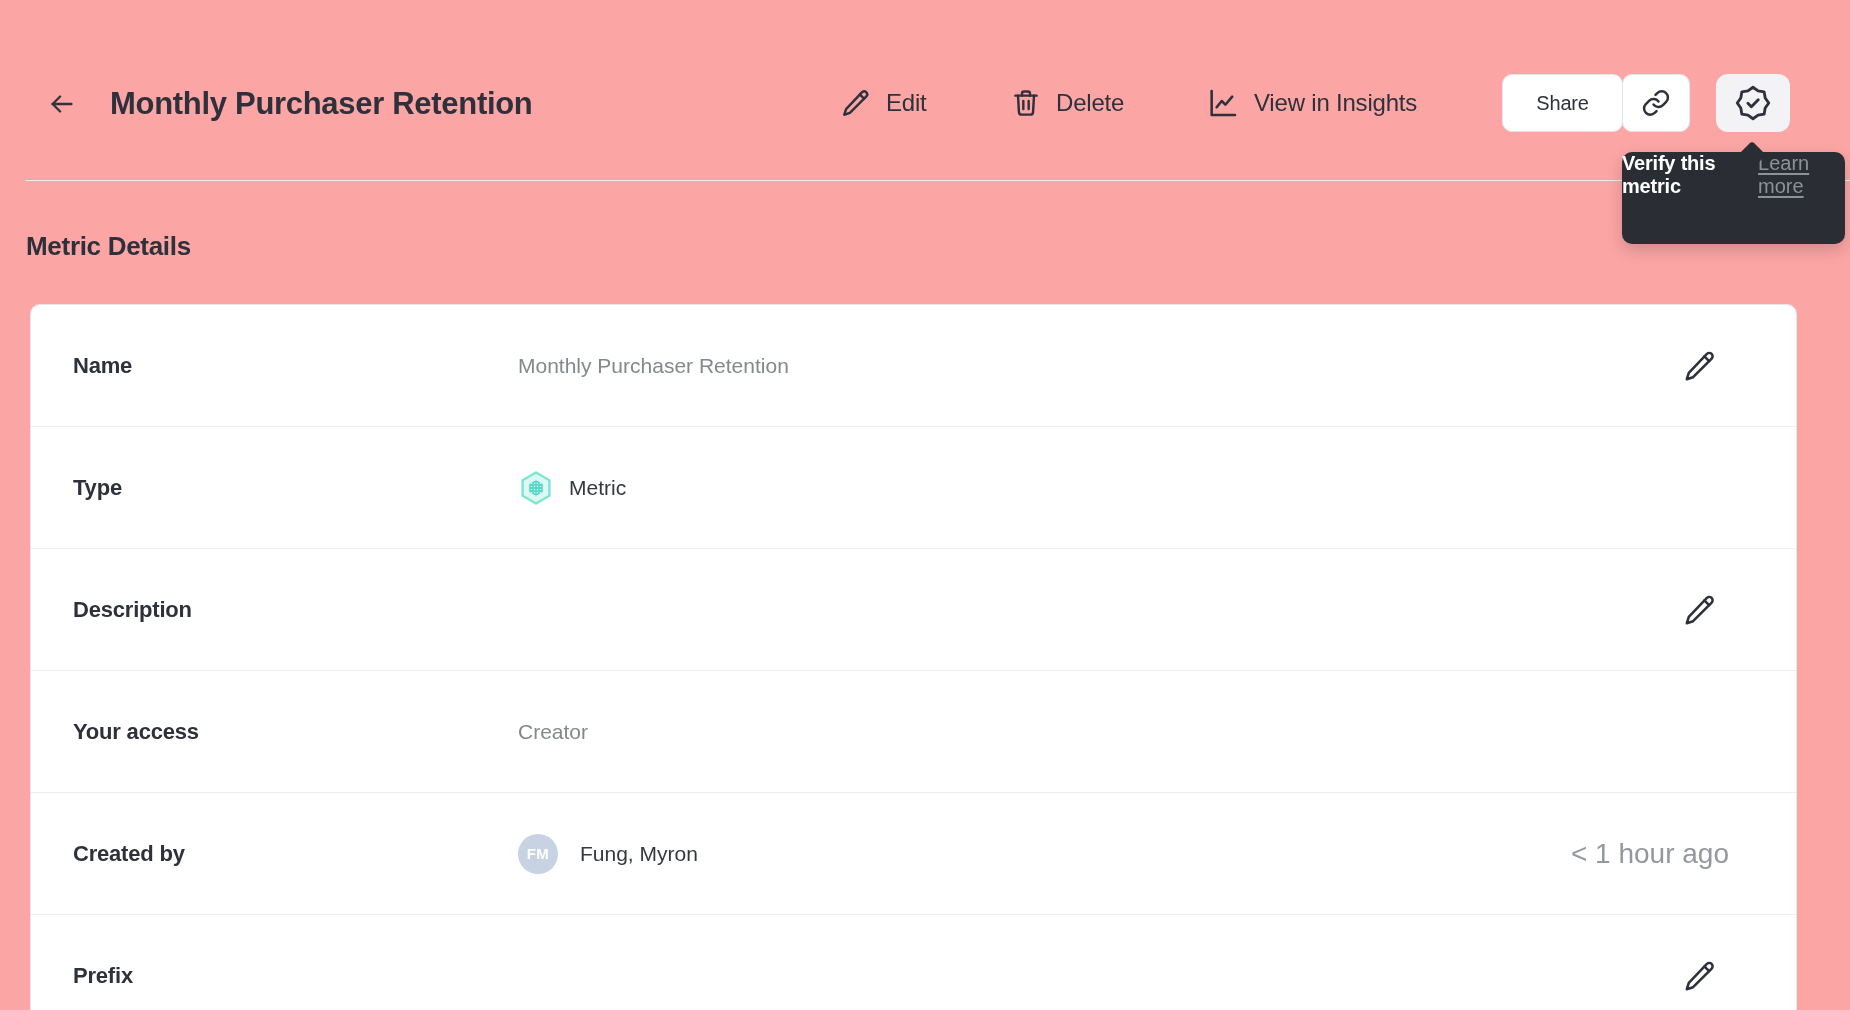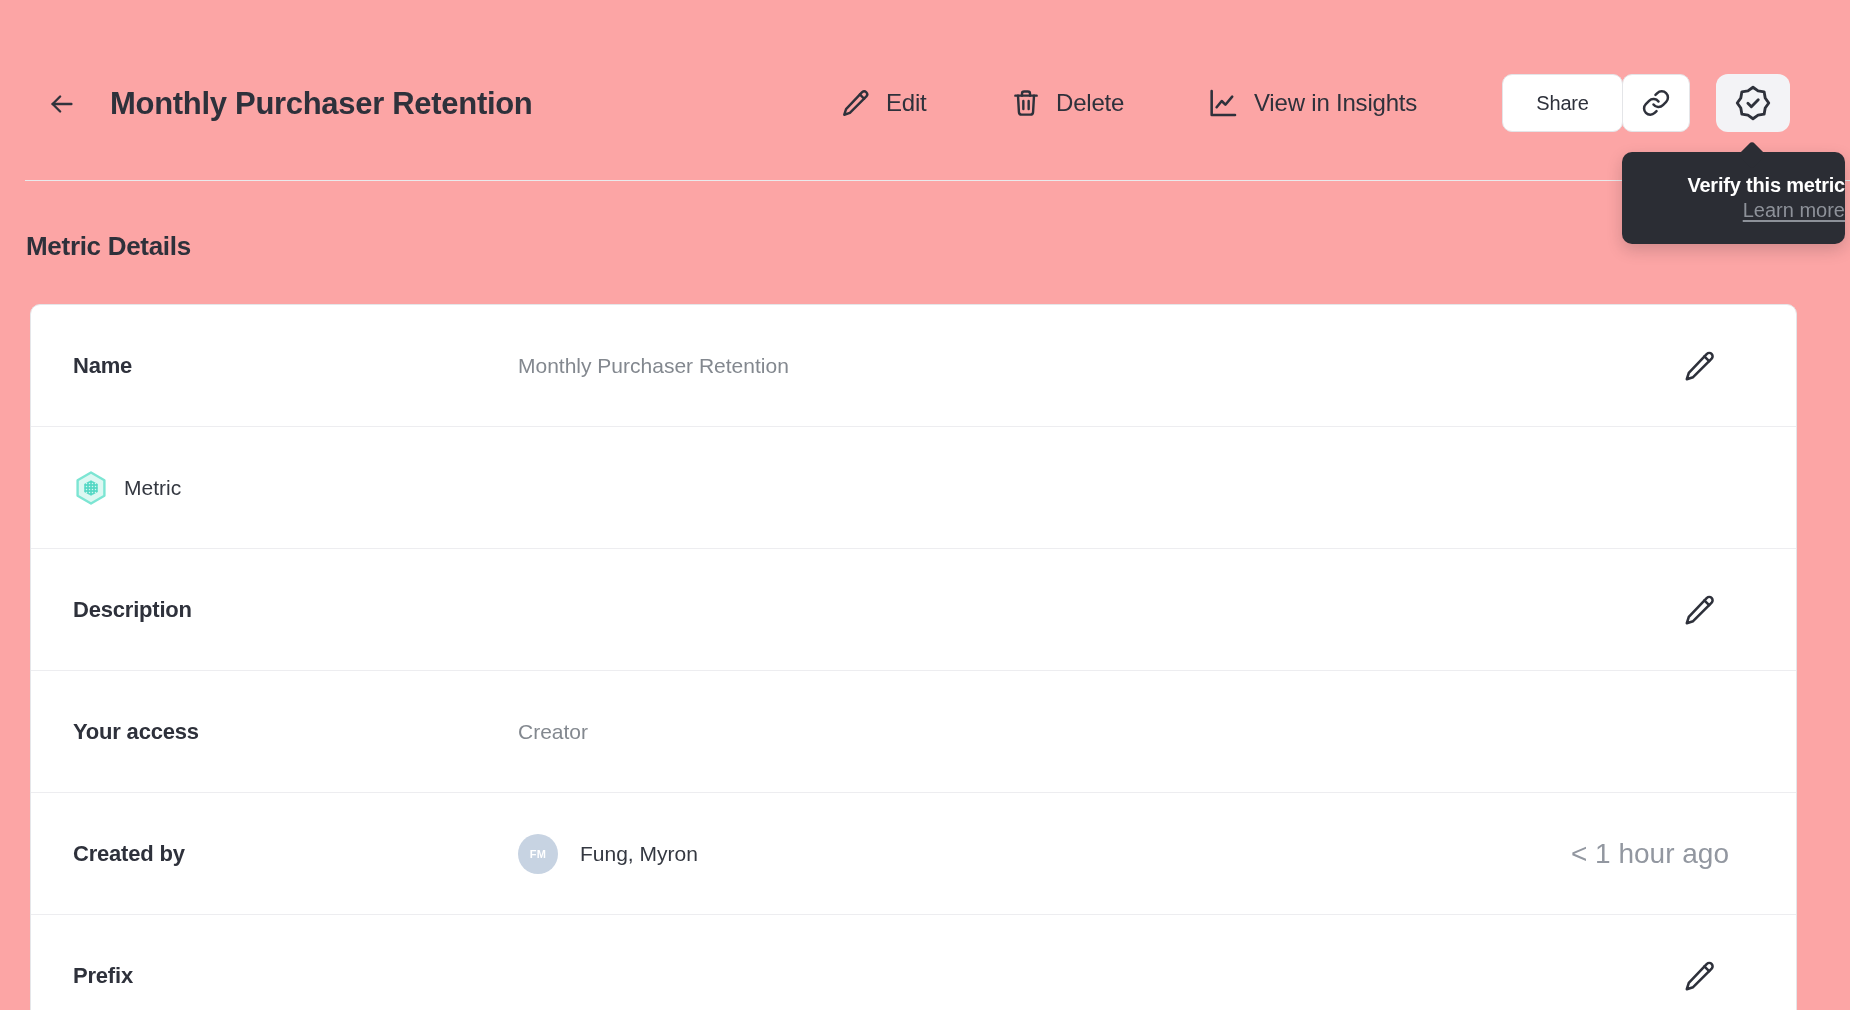--- a/index.html
+++ b/index.html
@@ -60,21 +60,21 @@
   .header-divider {
     position: absolute; left: 25px; right: 0; top: 180px;
     height: 1px; background: #e9eaec;
   }
 
   
   .tooltip {
     position: absolute; left: 1622px; top: 152px;
     width: 223px; height: 92px;
     background: #2b2d34; border-radius: 10px;
-    display: flex; flex-direction: column; align-items: flex-end; justify-content: center;
+    display: flex; flex-direction: row; align-items: flex-start; justify-content: center;
     gap: 2px; z-index: 5;
     box-shadow: 0 6px 16px rgba(20,22,28,0.18);
   }
   .tooltip-arrow {
     position: absolute; top: -7px; left: 120px;
     width: 20px; height: 20px; background: #2b2d34;
     transform: rotate(45deg); border-radius: 4px;
   }
   .tooltip-title { color: #ffffff; font-size: 20px; font-weight: 600; letter-spacing: -0.2px; }
   .tooltip-link  { color: #8d9199; font-size: 20px; font-weight: 500;
@@ -104,21 +104,21 @@
     font-size: 22px; font-weight: 600; color: #2e313b; letter-spacing: -0.2px;
   }
   .row-value { display: flex; align-items: center; font-size: 21px; }
   .value-muted { color: #83888f; font-weight: 400; }
   .value-dark  { color: #343841; font-weight: 500; }
   .type-icon { margin-right: 15px; display: flex; }
   .avatar {
     width: 40px; height: 40px; border-radius: 50%;
     background: #c7d3e2; color: #ffffff;
     display: flex; align-items: center; justify-content: center;
-    font-size: 11px; font-weight: 700; letter-spacing: 0.3px;
+    font-size: 15px; font-weight: 700; letter-spacing: 0.3px;
     margin-right: 22px; flex: 0 0 40px;
   }
   .row-edit-btn {
     position: absolute; left: 1650px; top: 50%; transform: translateY(-50%);
     width: 38px; height: 38px;
     display: flex; align-items: center; justify-content: center;
     background: none; border: none; cursor: pointer; color: #2e313b;
   }
   .row-meta {
     position: absolute; right: 67px; top: 50%; transform: translateY(-50%);
@@ -216,20 +216,21 @@
         <span>
           <svg width="36" height="36" viewBox="0 0 24 24" fill="none" stroke="currentColor" stroke-width="1.7" stroke-linecap="round" stroke-linejoin="round">
             <path d="M16.6 3.9a2.25 2.25 0 0 1 3.18 3.18L7.4 19.46 3.2 20.8l1.34-4.2Z"></path>
             <path d="M14.9 5.6l3.2 3.2"></path>
           </svg>
         </span>
       </button>
     </div>
 
     <div class="row">
+      <div class="row-label">Type</div>
       <div class="row-value value-dark">
         <span class="type-icon">
           <svg width="36" height="36" viewBox="0 0 36 36" fill="none">
             <defs>
               <pattern id="dotpat" width="3" height="3" patternUnits="userSpaceOnUse">
                 <circle cx="1.5" cy="1.5" r="0.75" fill="#ffffff" opacity="0.75"></circle>
               </pattern>
             </defs>
             <path d="M18 2.5 L31.4 10.25 V25.75 L18 33.5 L4.6 25.75 V10.25 Z" fill="#dcf8f2" stroke="#7ce5d3" stroke-width="2.4" stroke-linejoin="round"></path>
             <path d="M18 10.2 L24.8 14.1 V21.9 L18 25.8 L11.2 21.9 V14.1 Z" fill="#56d8c5"></path>

